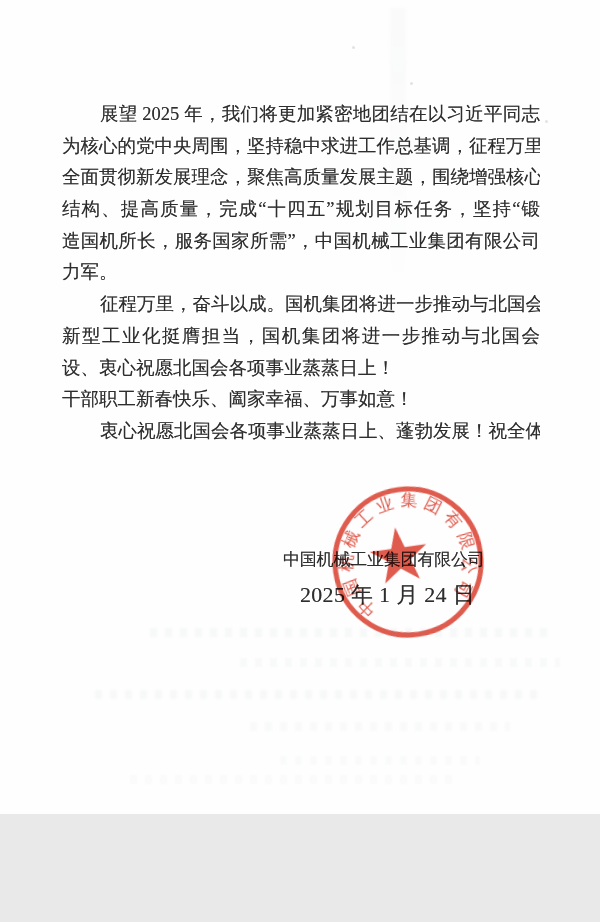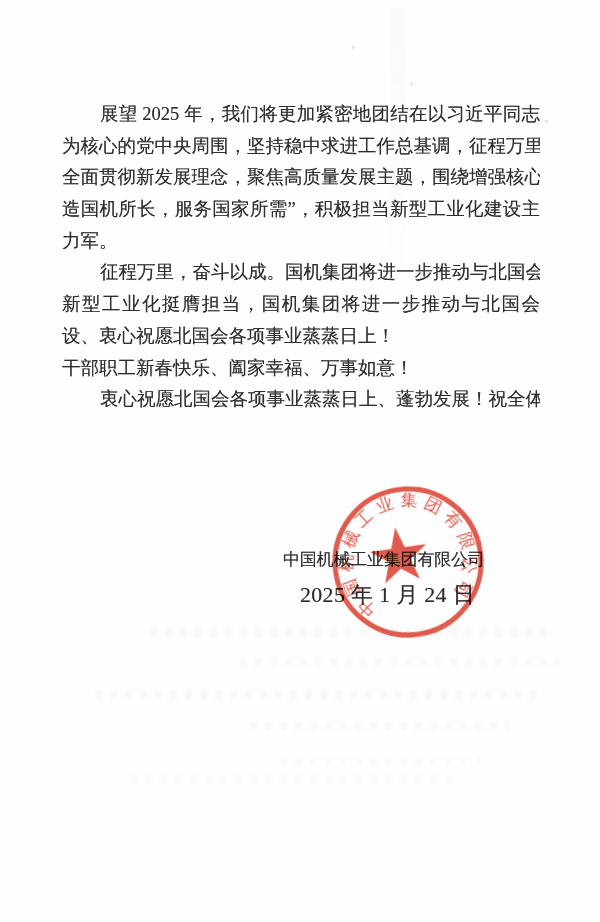--- a/index.html
+++ b/index.html
@@ -1,18 +1,18 @@
 <!DOCTYPE html>
 <html><head>
 <meta charset="utf-8">
 <style>
   html,body{margin:0;padding:0;background:#e9e9e9;}
   .page{
     position:relative;
-    width:600px;height:922px;
+    width:600px;height:814px;
     margin:0 auto;
     background:#fefefe;
     overflow:hidden;
     font-family:"Liberation Serif","DejaVu Serif",serif;
   }
   
   .text-block{
     position:absolute;
     left:62px;top:99px;width:478px;
     color:#2e2e2e;
@@ -90,21 +90,22 @@
   <div class="speck" style="left:352px;top:46px;"></div>
   <div class="speck" style="left:410px;top:82px;"></div>
   <div class="speck" style="left:398px;top:180px;"></div>
   <div class="speck" style="left:545px;top:120px;"></div>
 
   <div class="text-block">
     <div>
       <div class="line indent">展望 2025 年，我们将更加紧密地团结在以习近平同志</div>
       <div class="line">为核心的党中央周围，坚持稳中求进工作总基调，征程万里</div>
       <div class="line">全面贯彻新发展理念，聚焦高质量发展主题，围绕增强核心</div>
-      <div class="line">造国机所长，服务国家所需”，积极担当新型工业化建设主</div>
+      <div class="line">结构、提高质量，完成“十四五”规划目标任务，坚持“锻</div>
+      <div class="line">造国机所长，服务国家所需”，中国机械工业集团有限公司</div>
       <div class="line end">力军。</div>
     </div>
     <div>
       <div class="line indent">征程万里，奋斗以成。国机集团将进一步推动与北国会</div>
       <div class="line">新型工业化挺膺担当，国机集团将进一步推动与北国会</div>
       <div class="line end">设、衷心祝愿北国会各项事业蒸蒸日上！</div>
     </div>
     <div>
       <div class="line end">干部职工新春快乐、阖家幸福、万事如意！</div>
       <div class="line indent">衷心祝愿北国会各项事业蒸蒸日上、蓬勃发展！祝全体</div>

